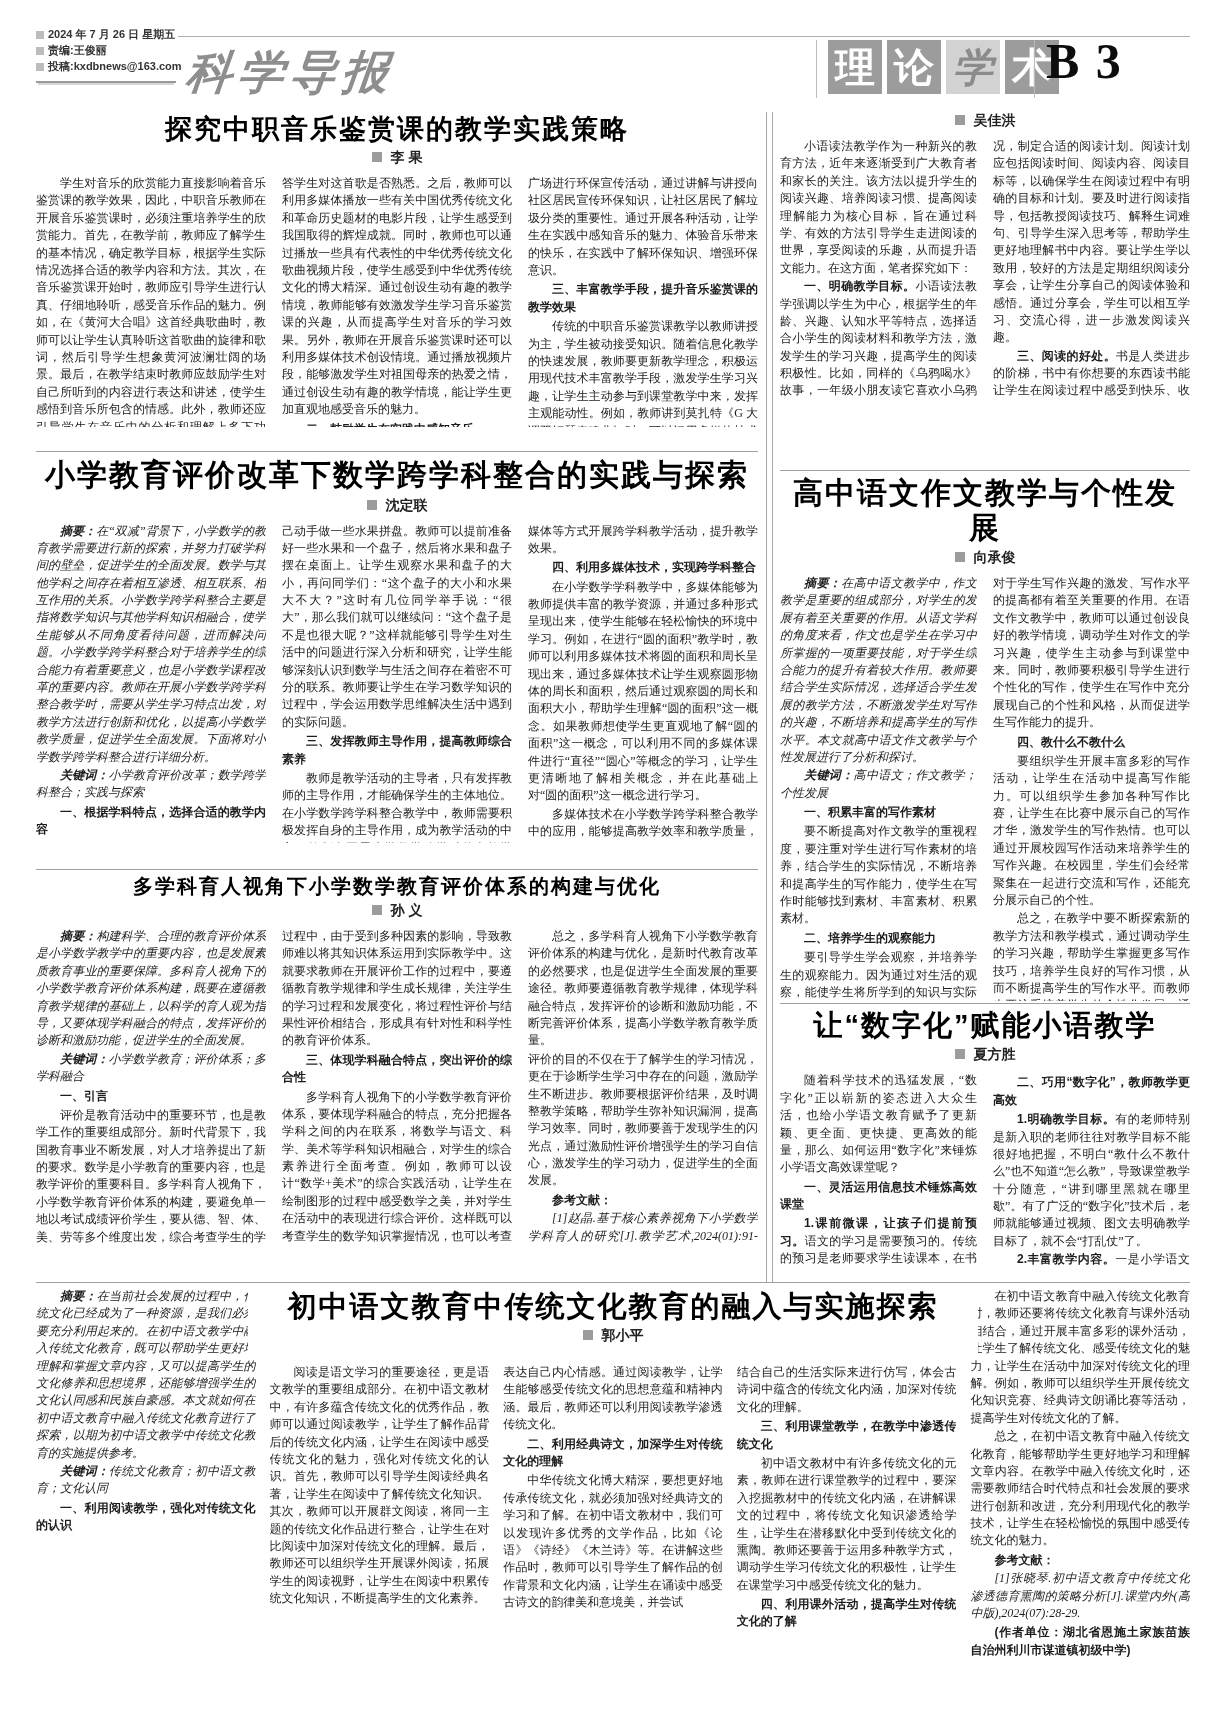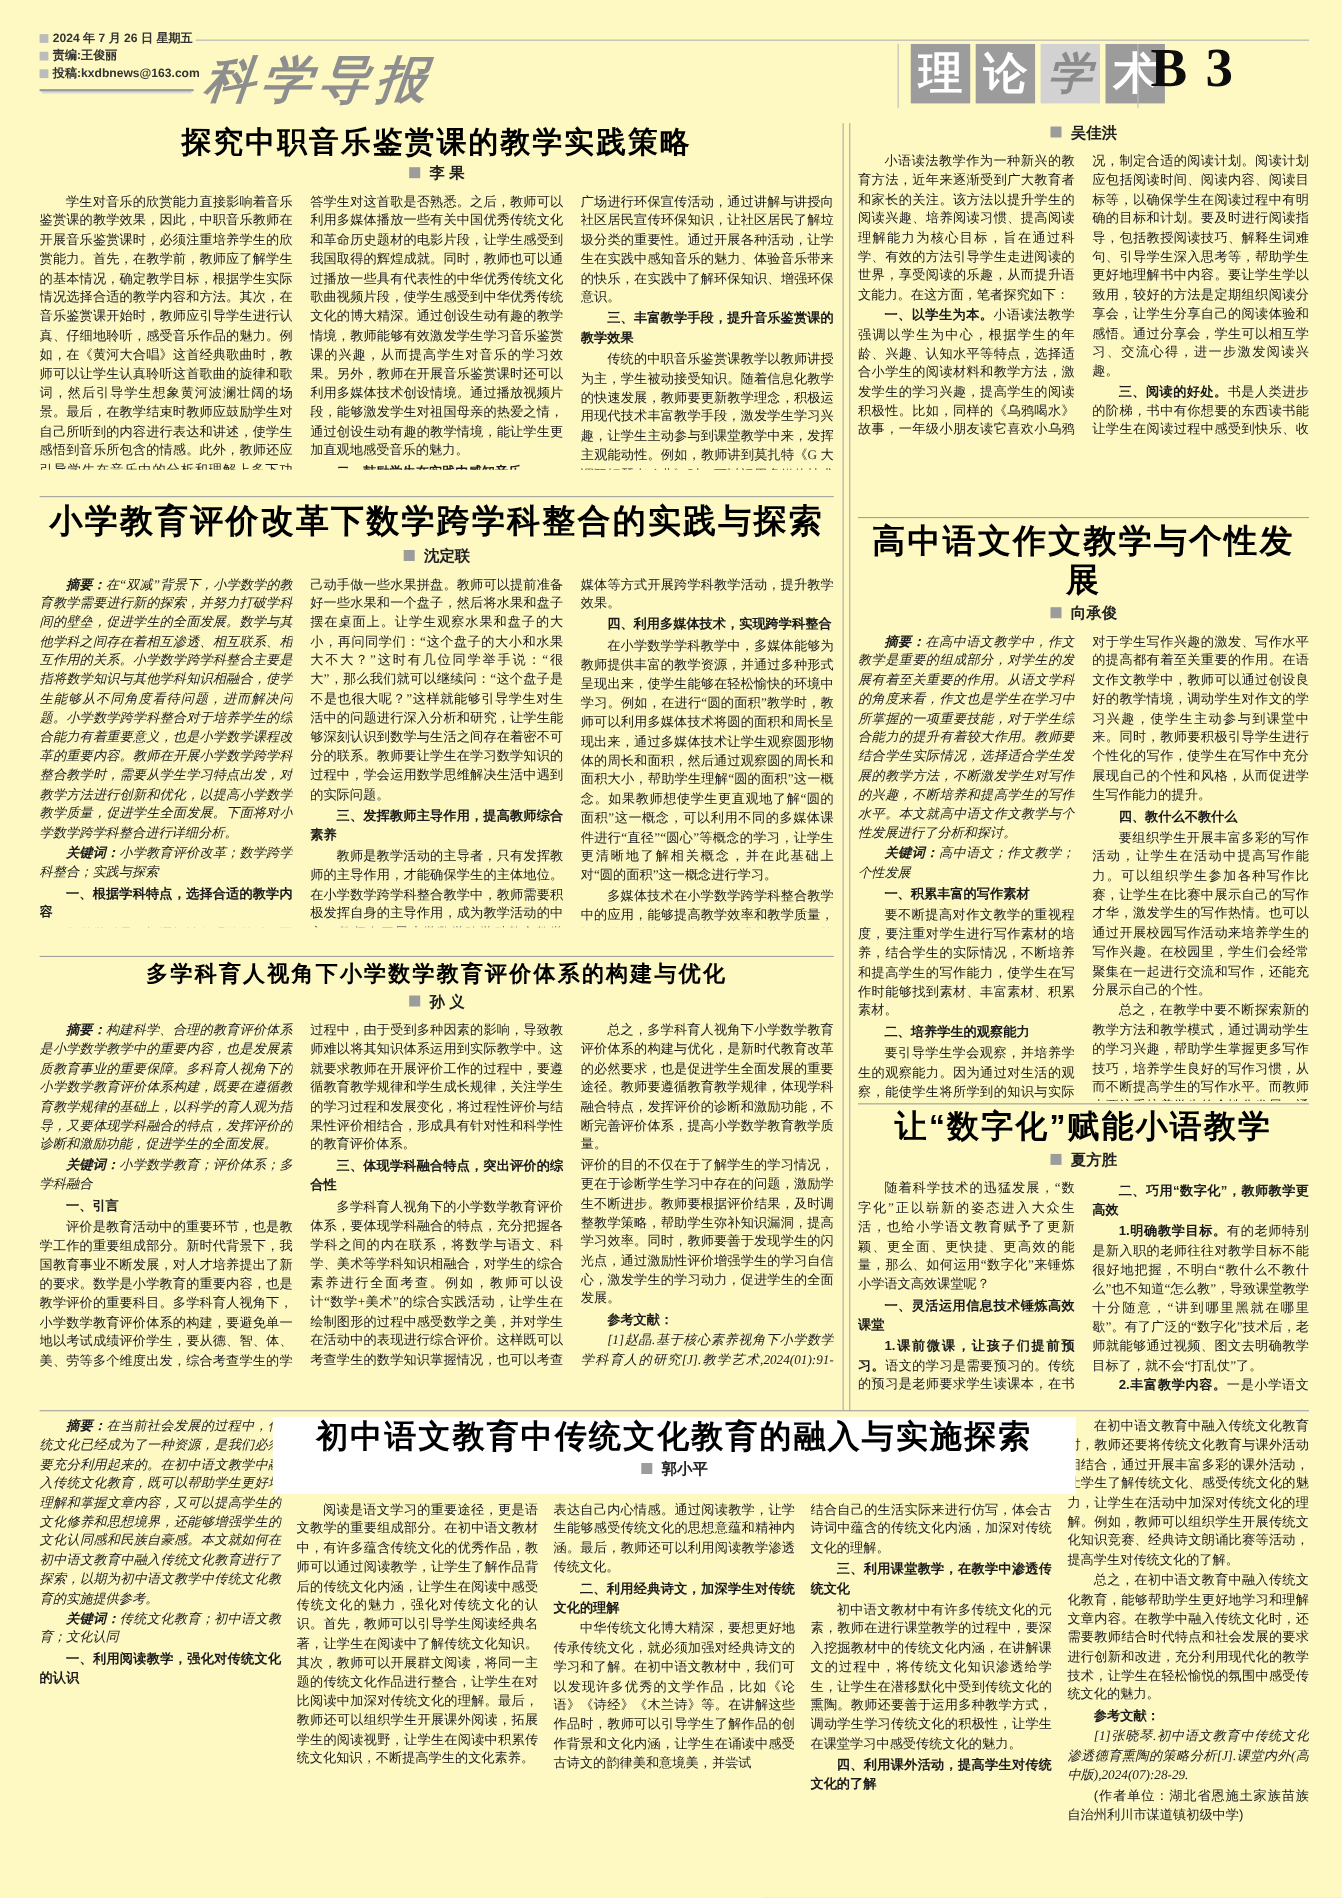--- a/index.html
+++ b/index.html
@@ -1,16 +1,16 @@
 <!DOCTYPE html>
 <html><head>
 <meta charset="utf-8">
 <style>
   html,body{margin:0;padding:0;background:#e8e8e8;}
-  #page{position:relative;width:1220px;height:1725px;background:#fef9c3;margin:0 auto;
+  #page{position:relative;width:1220px;height:1725px;background:#ffffff;margin:0 auto;
         font-family:"Liberation Serif",serif;color:#1c1c1c;overflow:hidden;}
   
   .info-block{position:absolute;left:36px;top:26px;width:140px;font-family:"Liberation Sans",sans-serif;
               font-size:11px;font-weight:700;color:#333;border-bottom:2px solid #9a9a9a;
               box-shadow:0 4px 0 -2px #d7d7d7;padding-bottom:6px;}
   .info-line{display:flex;align-items:center;margin:1px 0;white-space:nowrap;}
   .sq{display:inline-block;width:8px;height:8px;background:#bcbcbc;margin-right:4px;flex:0 0 auto;}
   .top-rule{position:absolute;left:178px;top:36px;width:1012px;height:1px;background:#b0b0b0;}
   .logo{position:absolute;left:186px;top:42px;font-size:46px;font-weight:700;font-style:italic;
         color:#8e8e8e;letter-spacing:6px;font-family:"DejaVu Serif",serif;transform:skewX(-6deg);}
@@ -34,21 +34,21 @@
   .cols{display:flex;gap:16px;}
   .col{flex:1 1 0;overflow:hidden;font-size:12px;line-height:1.45;text-align:justify;color:#1c1c1c;}
   .blk{margin:0 0 1px;}
   .blk.p,.blk.hp,.blk.abs,.blk.kw,.blk.ref,.blk.refh,.blk.affil,.blk.h{text-indent:2em;}
   .blk.pc{text-indent:0;}
   .blk.h{font-weight:700;font-family:"Liberation Sans",sans-serif;margin:2px 0;}
   .blk.hp b,.blk.abs b,.blk.kw b,.blk.refh,.blk.affil{font-family:"Liberation Sans",sans-serif;}
   .blk.abs,.blk.kw,.blk.ref{font-style:italic;}
   .blk.kw b{}
   .blk.refh{font-weight:700;margin-top:2px;}
-  .blk.affil{font-weight:400;margin-top:2px;}
+  .blk.affil{font-weight:700;margin-top:2px;}
   
   .article7 .a7-head{position:absolute;left:212px;top:0;width:730px;height:70px;text-align:center;background:#fff;}
   .a7cols{display:flex;gap:14px;height:100%;}
   .a7cols .col{height:100%;}
   .a7cols .col.pt{padding-top:76px;}
 </style>
 </head>
 <body>
 
 <div id="page">
@@ -104,21 +104,21 @@
           <div class="blk p">传统的中职音乐鉴赏课教学以教师讲授为主，学生被动接受知识。随着信息化教学的快速发展，教师要更新教学理念，积极运用现代技术丰富教学手段，激发学生学习兴趣，让学生主动参与到课堂教学中来，发挥主观能动性。例如，教师讲到莫扎特《G 大调双钢琴奏鸣曲》时，可以运用多媒体技术对其进行讲解。首先，教师可以在课件上展示莫扎特的简介以及相关作品；其次，在播放音乐之前教师可以插入与音乐主题相关的背景图片，并给予适当的讲解；最后，学生根据教师提供的信息对该作品进行分析和判断。这样不仅可以帮助学生更好地理解音乐内容，还能使学生对该作品有一个直观、整体的印象。</div>
         </div>
     </div>
   </section>
 
   <section class="article" style="left:780px;top:112px;width:410px;height:355px;">
     <div class="a-author"><span class="asq"></span><span>吴佳洪</span></div>
     <div class="cols">
       <div class="col" style="height:262px;">
           <div class="blk p">小语读法教学作为一种新兴的教育方法，近年来逐渐受到广大教育者和家长的关注。该方法以提升学生的阅读兴趣、培养阅读习惯、提高阅读理解能力为核心目标，旨在通过科学、有效的方法引导学生走进阅读的世界，享受阅读的乐趣，从而提升语文能力。在这方面，笔者探究如下：</div>
-          <div class="blk hp"><b>一、以学生为本。</b>小语读法教学强调以学生为中心，根据学生的年龄、兴趣、认知水平等特点，选择适合小学生的阅读材料和教学方法，激发学生的学习兴趣，提高学生的阅读积极性。比如，同样的《乌鸦喝水》故事，一年级小朋友读它喜欢小乌鸦的勤劳可爱，五年级同学读它时欣赏小乌鸦的聪明有才。要培养学生阅读习惯，充分开展晨读、个人读、小组读、班级齐读等多种形式的读，通过定期的阅读活动、分享会等形式，让学生在轻松愉快的氛围中逐渐养成阅读习惯，为学生终身学习打下坚实的基础。</div>
+          <div class="blk hp"><b>一、明确教学目标。</b>小语读法教学强调以学生为中心，根据学生的年龄、兴趣、认知水平等特点，选择适合小学生的阅读材料和教学方法，激发学生的学习兴趣，提高学生的阅读积极性。比如，同样的《乌鸦喝水》故事，一年级小朋友读它喜欢小乌鸦的勤劳可爱，五年级同学读它时欣赏小乌鸦的聪明有才。要培养学生阅读习惯，充分开展晨读、个人读、小组读、班级齐读等多种形式的读，通过定期的阅读活动、分享会等形式，让学生在轻松愉快的氛围中逐渐养成阅读习惯，为学生终身学习打下坚实的基础。</div>
         </div>
       <div class="col" style="height:262px;">
           <div class="blk pc">况，制定合适的阅读计划。阅读计划应包括阅读时间、阅读内容、阅读目标等，以确保学生在阅读过程中有明确的目标和计划。要及时进行阅读指导，包括教授阅读技巧、解释生词难句、引导学生深入思考等，帮助学生更好地理解书中内容。要让学生学以致用，较好的方法是定期组织阅读分享会，让学生分享自己的阅读体验和感悟。通过分享会，学生可以相互学习、交流心得，进一步激发阅读兴趣。</div>
           <div class="blk hp"><b>三、阅读的好处。</b>书是人类进步的阶梯，书中有你想要的东西读书能让学生在阅读过程中感受到快乐、收获智慧的启迪。让学生在轻松愉快的氛围中逐渐养成阅读习惯，可以为学生终身学习打下坚实基础。大量阅读能提高阅读速度和阅读质量，从而更好地理解和吸收书中的知识。通过阅读不同类型的书籍，学生可以接触到更广泛的知识领域，拓展自己的视野，提高自己的综合素质。</div>
         </div>
     </div>
   </section>
 
   <section class="article" style="left:36px;top:456px;width:722px;height:410px;">
     <h2 class="a-title" style="font-size:30px;">小学教育评价改革下数学跨学科整合的实践与探索</h2>

